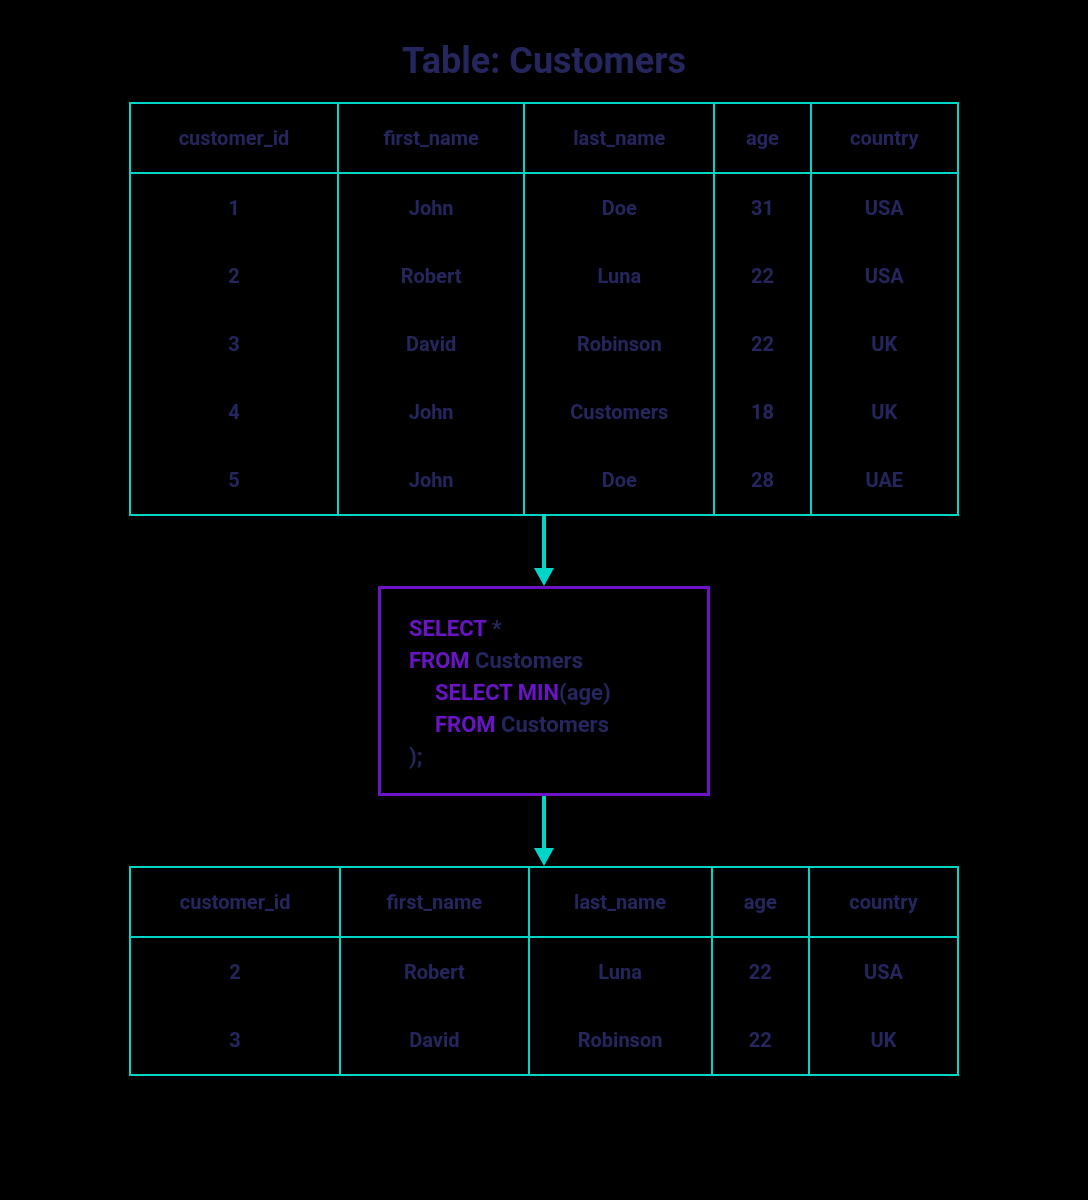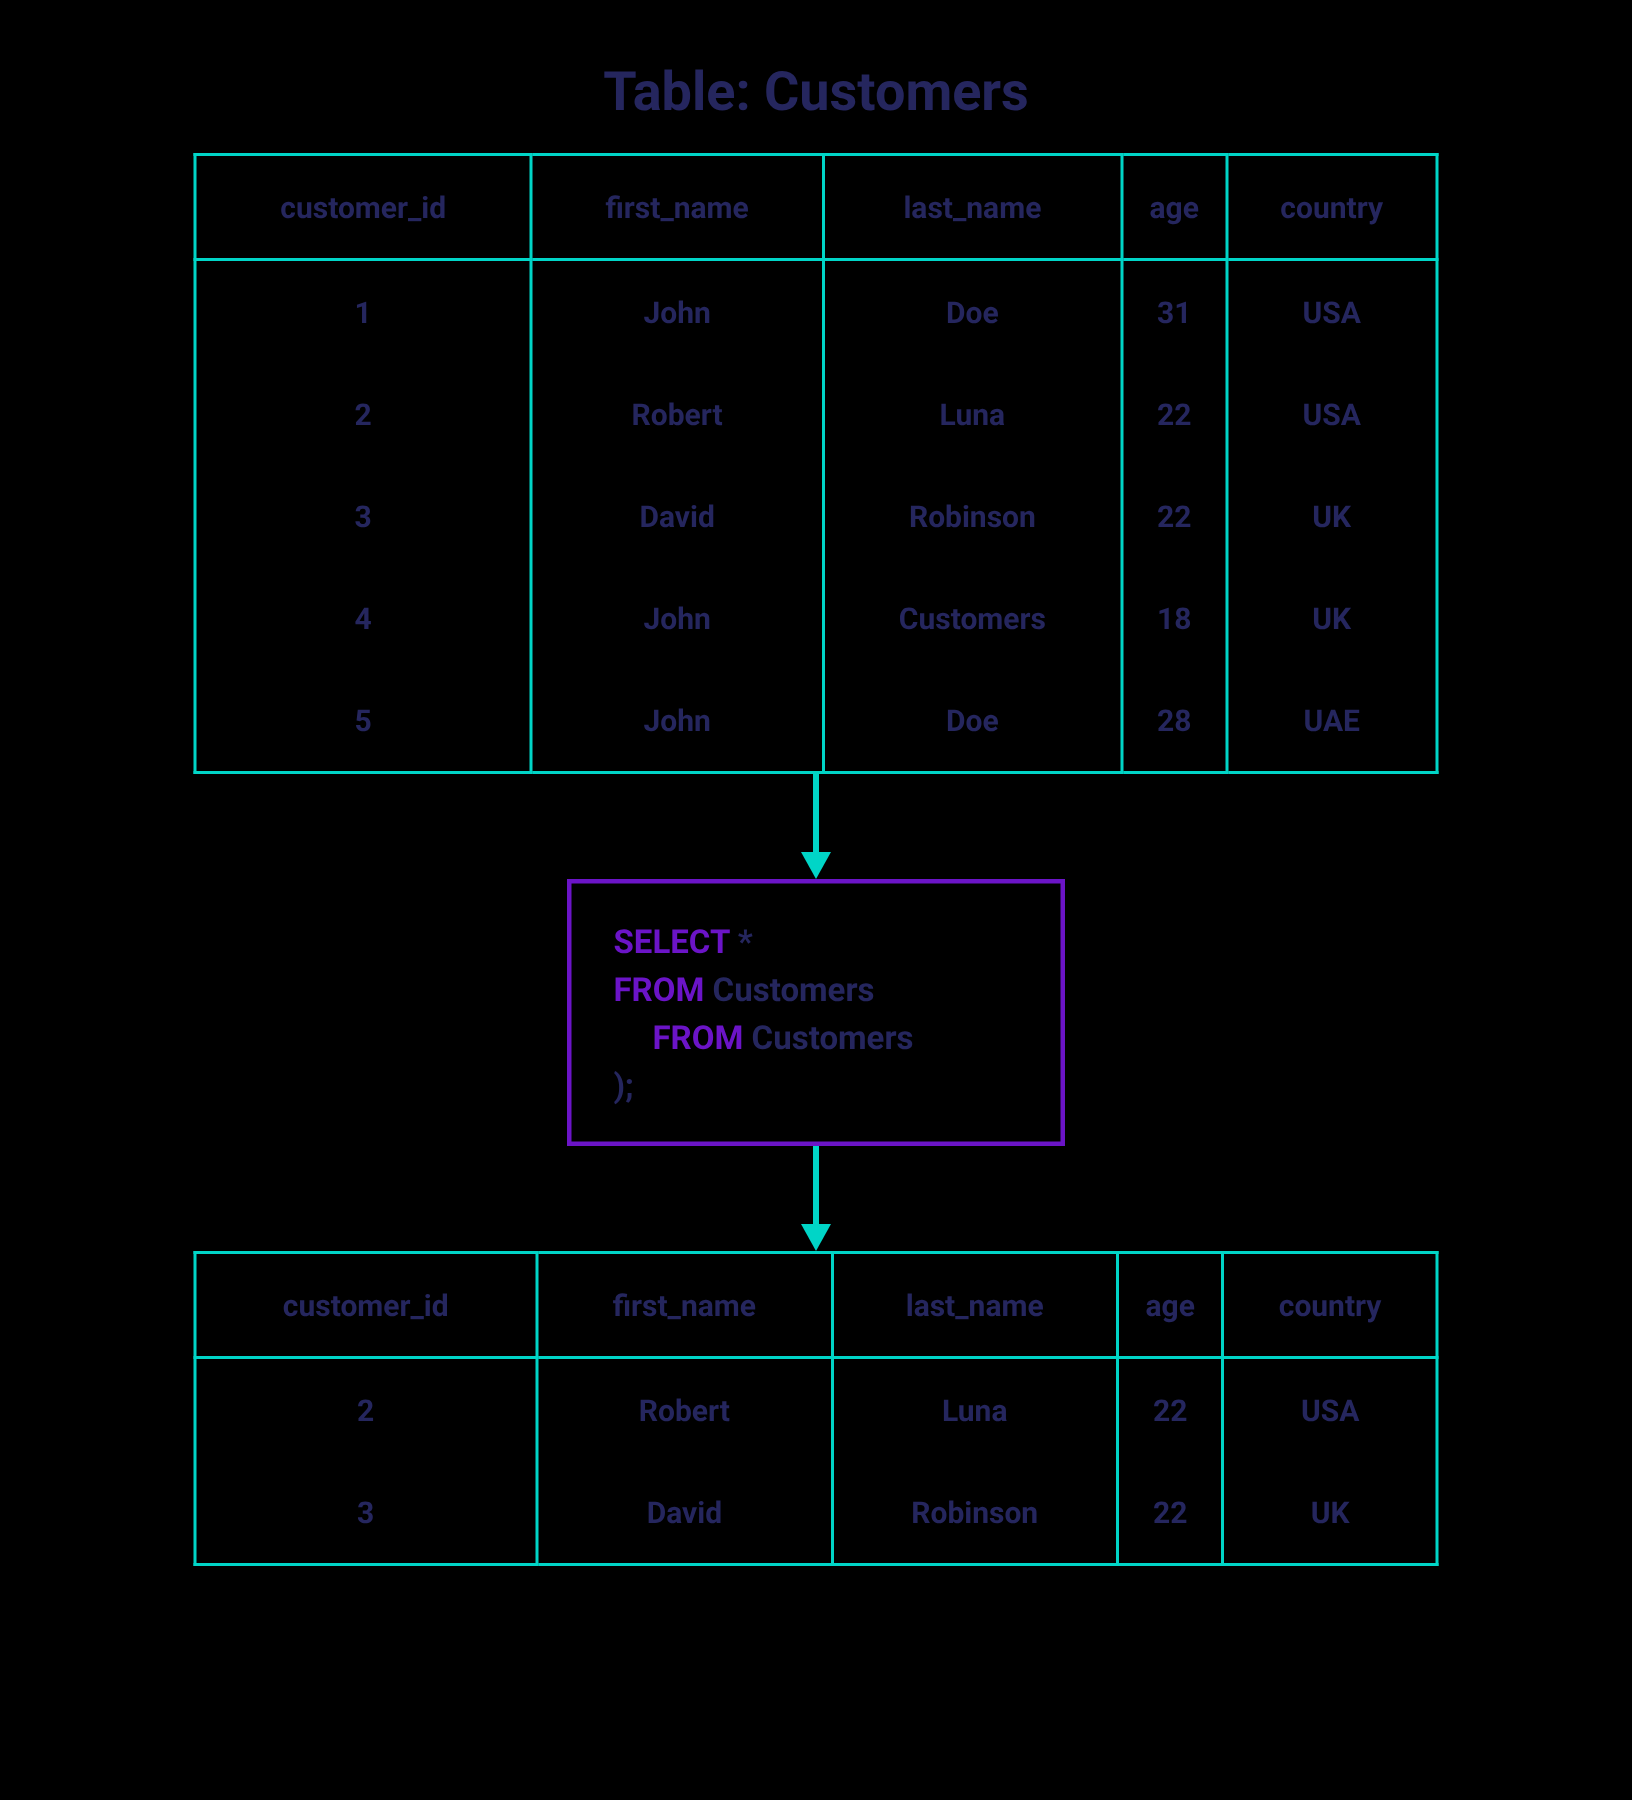--- a/index.html
+++ b/index.html
@@ -22,21 +22,21 @@
     margin: 0 auto;
     width: 830px;
   }
   .tbl th, .tbl td {
     border: 2px solid #00D5C7;
     color: #25265E;
     font-weight: 700;
     font-size: 20px;
     text-align: center;
     height: 52px;
-    padding: 8px 0;
+    padding: 8px 16px;
   }
   .tbl tr.body-row td {
     border-top: none;
     border-bottom: none;
   }
   .tbl tr.body-row:last-child td {
     border-bottom: 2px solid #00D5C7;
   }
   .arrow {
     display: flex;
@@ -117,20 +117,21 @@
 <div class="arrow">
   <svg width="30" height="70" viewBox="0 0 30 70">
     <line x1="15" y1="0" x2="15" y2="56" stroke="#00D5C7" stroke-width="4"></line>
     <polygon points="15,70 5,52 25,52" fill="#00D5C7"></polygon>
   </svg>
 </div>
 
 <div class="sql-box" id="sql-box">
     <div class="sql-line"><span class="kw">SELECT</span><span> *</span></div>
     <div class="sql-line"><span class="kw">FROM</span><span> Customers</span></div>
+    <div class="sql-line ind1"><span class="kw">SELECT MIN</span><span>(age)</span></div>
     <div class="sql-line ind1"><span class="kw">FROM</span><span> Customers</span></div>
     <div class="sql-line"><span>);</span></div>
   </div>
 
 <div class="arrow">
   <svg width="30" height="70" viewBox="0 0 30 70">
     <line x1="15" y1="0" x2="15" y2="56" stroke="#00D5C7" stroke-width="4"></line>
     <polygon points="15,70 5,52 25,52" fill="#00D5C7"></polygon>
   </svg>
 </div>

